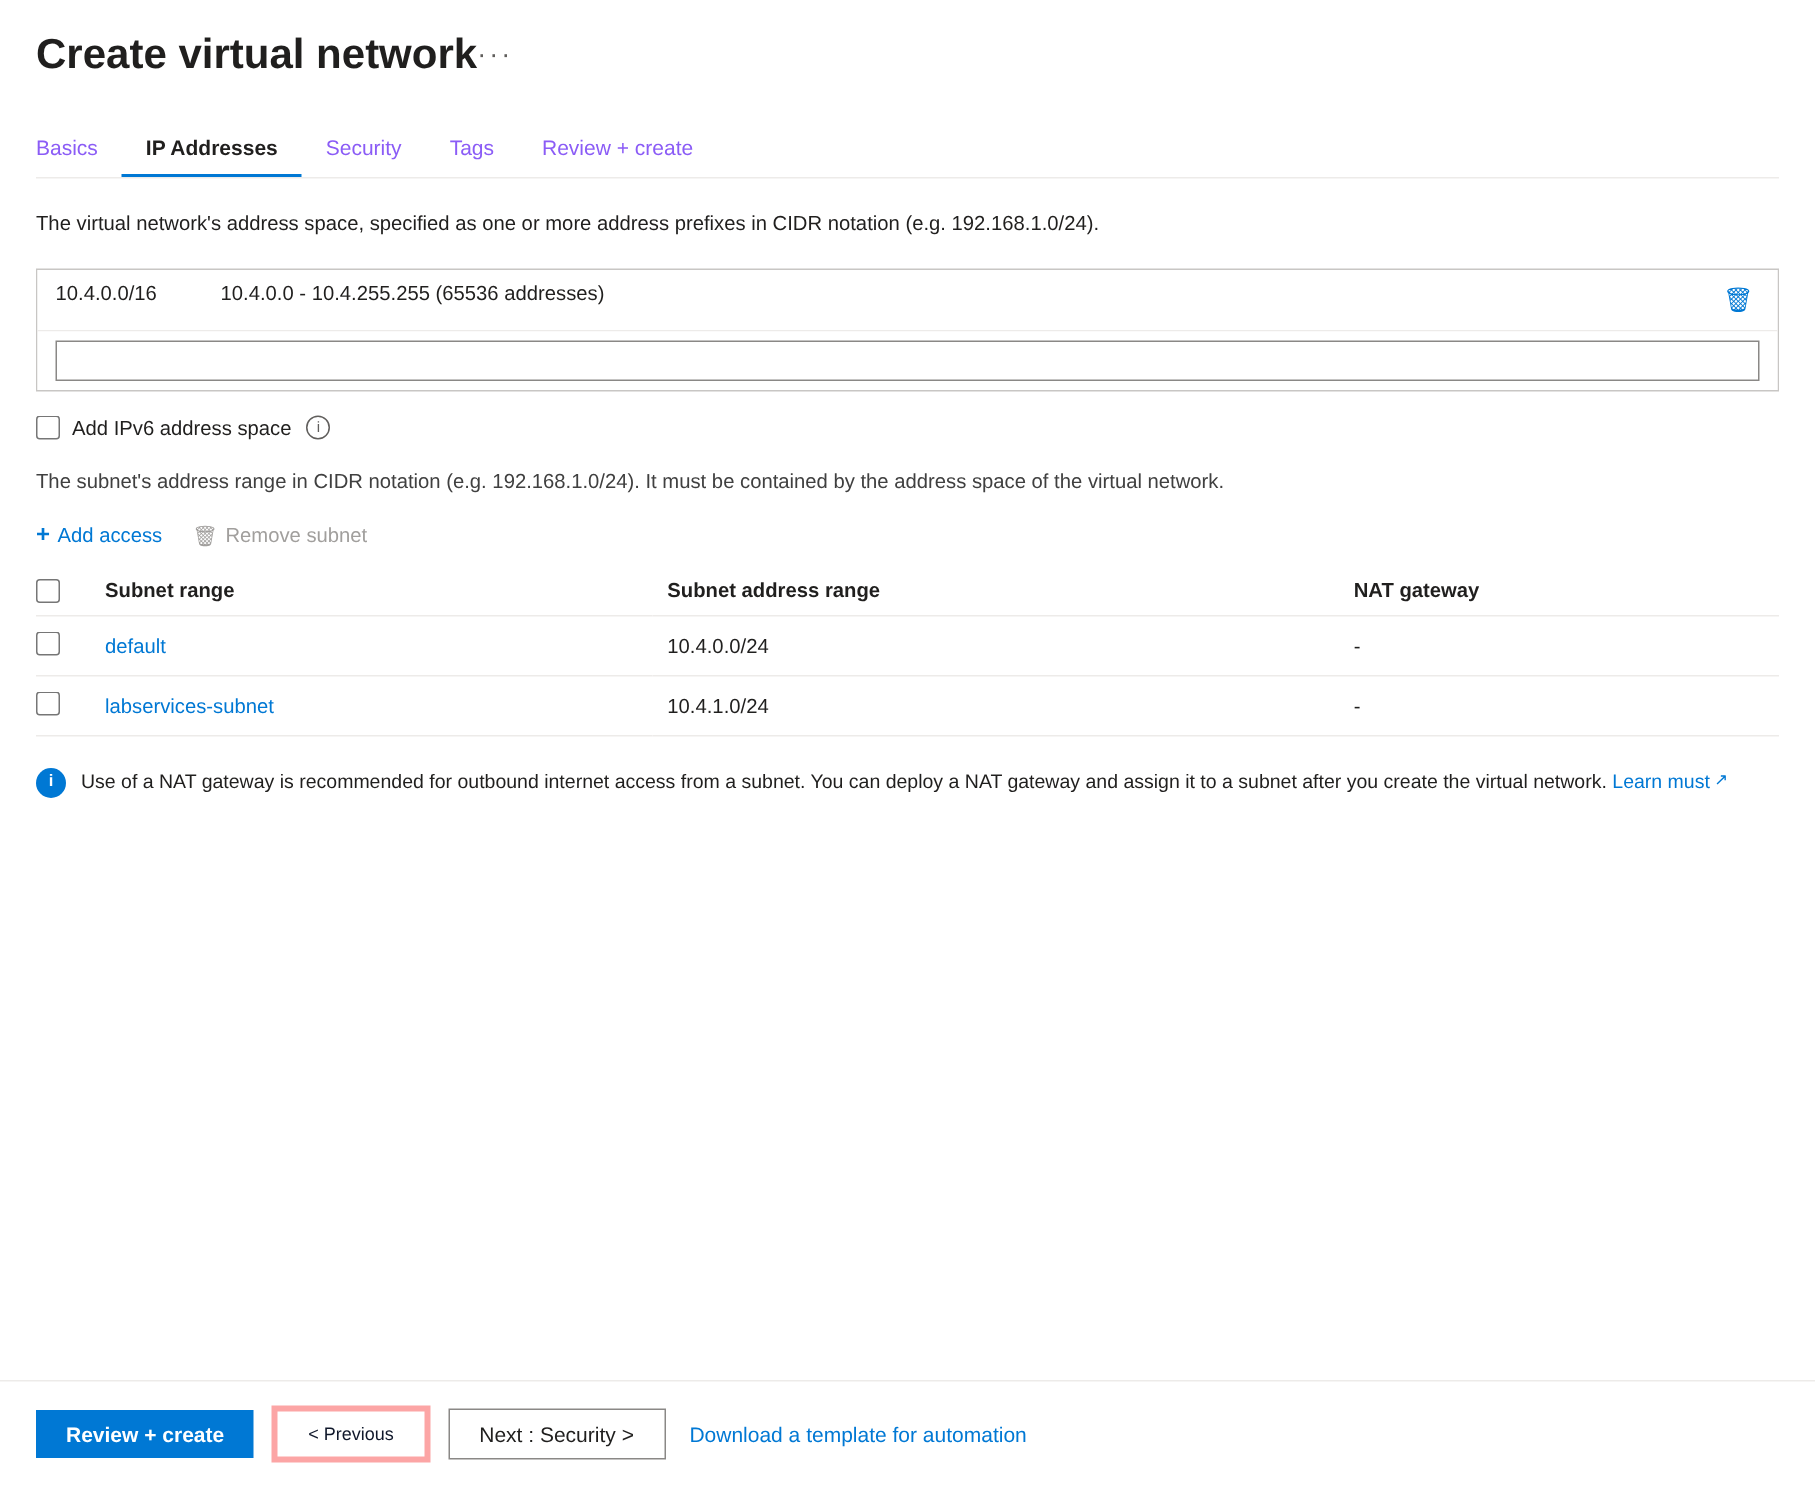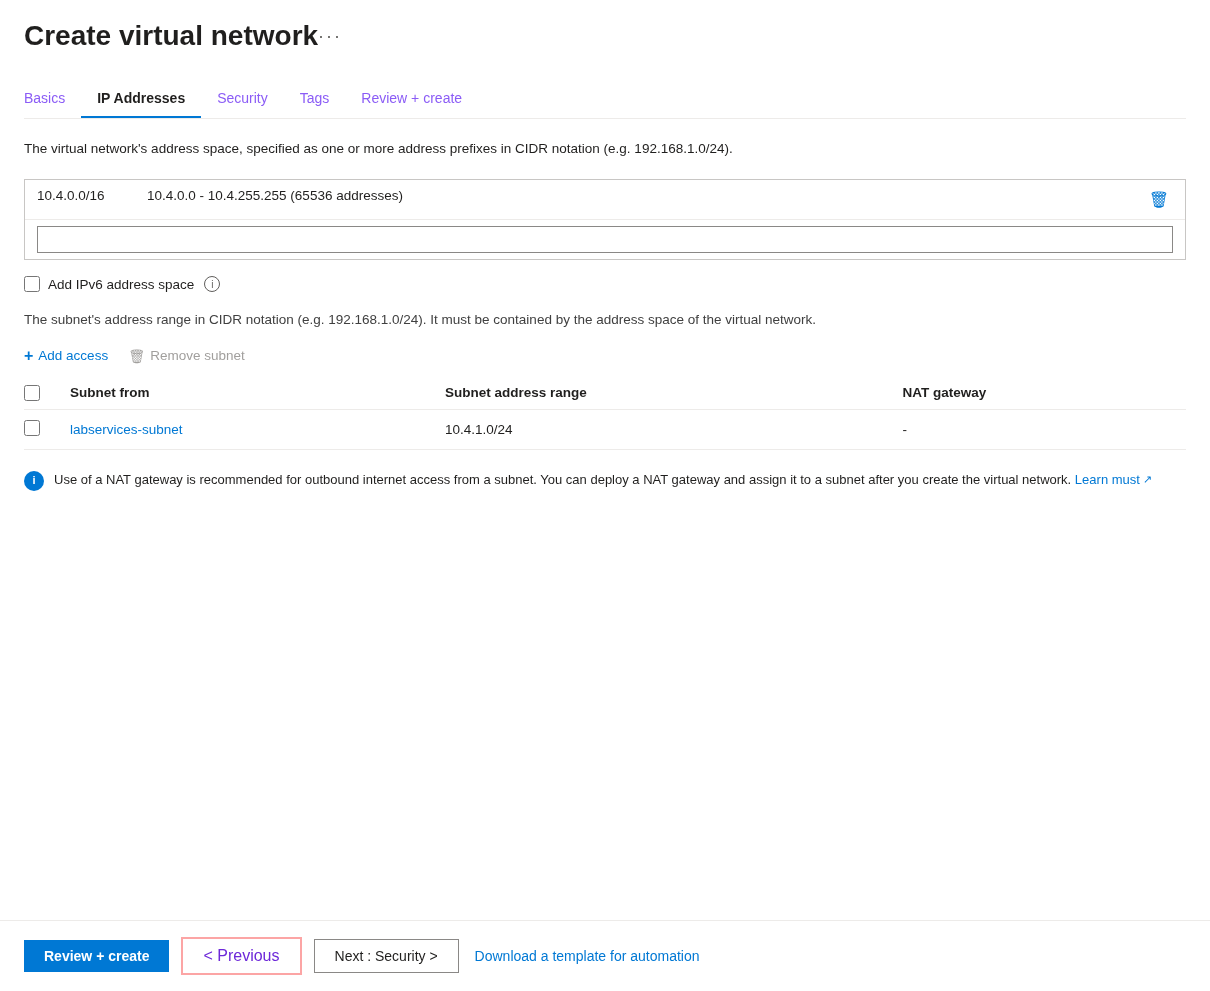--- a/index.html
+++ b/index.html
@@ -274,24 +274,24 @@
       border: none;
       padding: 8px 20px;
       font-size: 14px;
       font-weight: 600;
       cursor: pointer;
       font-family: 'Segoe UI', Arial, sans-serif;
       min-width: 140px;
     }
     .btn-previous {
       background: #fff;
-      color: #6d28d9;
-      border: 2px solid #fca5a5;
+      color: #0f172a;
+      border: 4px solid #fca5a5;
       padding: 8px 20px;
-      font-size: 16px;
+      font-size: 12px;
       cursor: pointer;
       font-family: 'Segoe UI', Arial, sans-serif;
     }
     .btn-next {
       background: #fff;
       color: #201f1e;
       border: 1px solid #8a8886;
       padding: 8px 20px;
       font-size: 14px;
       cursor: pointer;
@@ -369,26 +369,36 @@
     </div>
 
     <table class="subnet-table">
       <thead>
         <tr>
           <th>
             <div class="th-checkbox-wrap">
               <input type="checkbox" class="row-checkbox" style="">
             </div>
           </th>
-          <th>Subnet from</th>
+          <th>Subnet range</th>
           <th>Subnet address range</th>
           <th>NAT gateway</th>
         </tr>
       </thead>
       <tbody>
+        <tr>
+          <td>
+            <input type="checkbox" class="row-checkbox" style="">
+          </td>
+          <td>
+            <a href="#" class="link-text">default</a>
+          </td>
+          <td>10.4.0.0/24</td>
+          <td>-</td>
+        </tr>
         <tr>
           <td>
             <input type="checkbox" class="row-checkbox" style="">
           </td>
           <td>
             <a href="#" class="link-text">labservices-subnet</a>
           </td>
           <td>10.4.1.0/24</td>
           <td>-</td>
         </tr>

